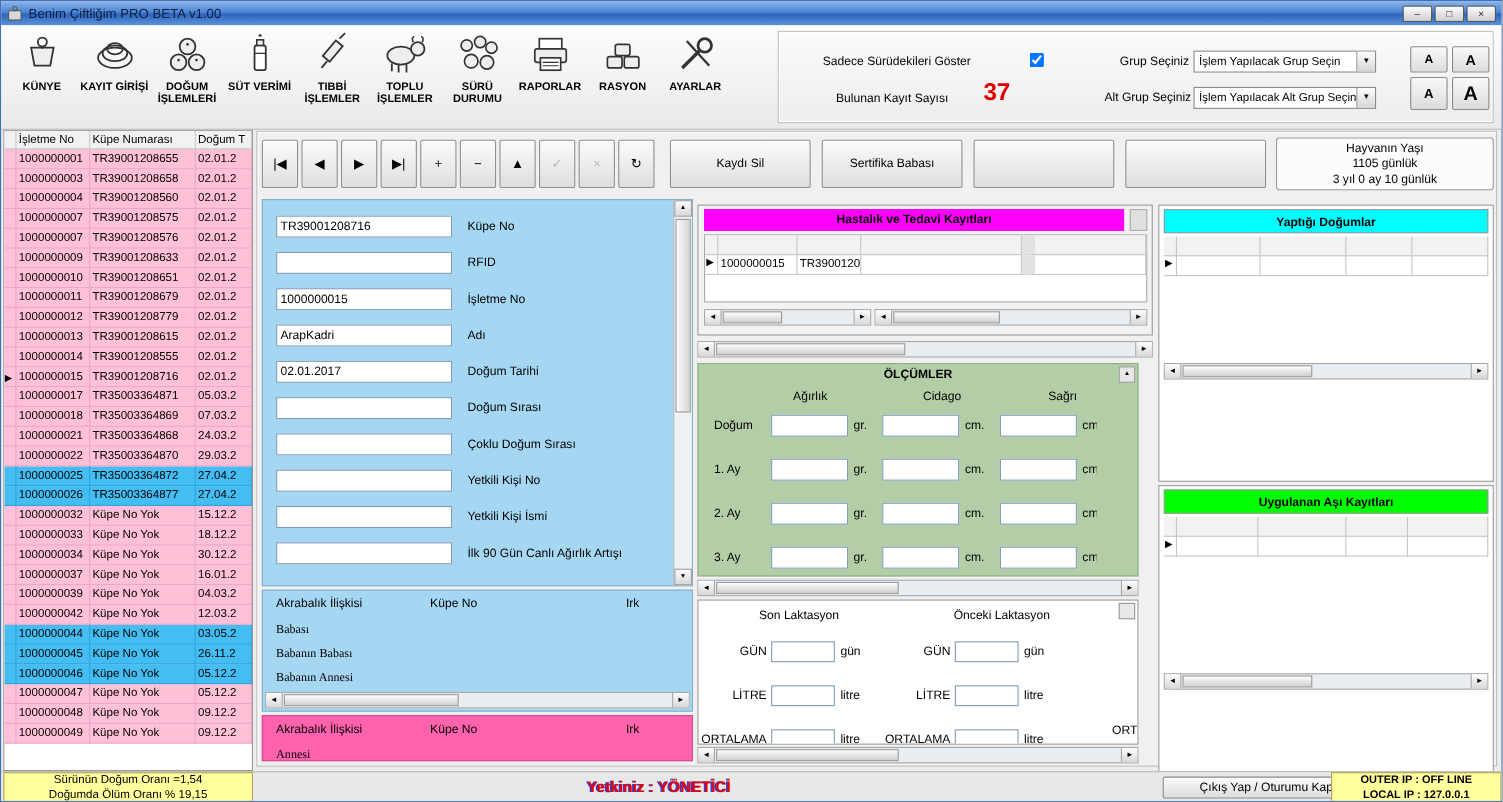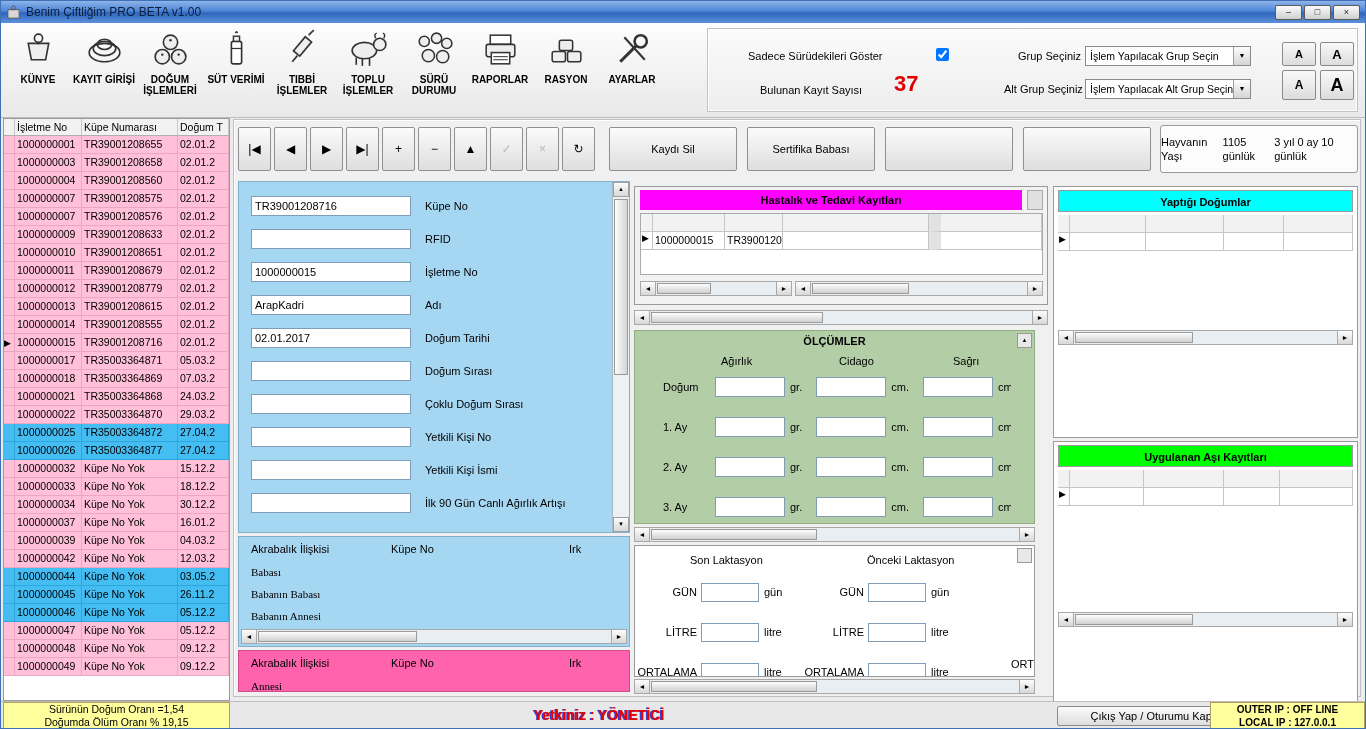--- a/index.html
+++ b/index.html
@@ -74,21 +74,21 @@
   .navbtns,.actionbtns{display:flex;gap:3px;}
   .actionbtns{gap:10px;margin-left:8px;}
   .nbtn{width:33px;height:44px;background:linear-gradient(#fbfbfb,#dedede);
     border:1px solid #909090;border-radius:2px;font-size:12px;
     display:flex;align-items:center;justify-content:center;cursor:pointer;}
   .nbtn.disabled{color:#b8b8b8;}
   .abtn{width:128px;height:44px;background:linear-gradient(#fbfbfb,#dedede);
     border:1px solid #909090;border-radius:2px;font-size:11px;
     display:flex;align-items:center;justify-content:center;cursor:pointer;}
   .age-panel{margin-left:auto;width:198px;height:48px;background:#fcfcfc;
-    border:1px solid #9a9a9a;border-radius:3px;display:flex;flex-direction:row;
+    border:1px solid #9a9a9a;border-radius:3px;display:flex;flex-direction:column;
     align-items:center;justify-content:center;line-height:14px;}
 
   
   .form-panel{position:absolute;left:237px;top:180px;width:392px;height:352px;
     background:#a6d7f2;border:1px solid #85aec8;padding:7px 0 0 12px;}
   .frow{display:flex;align-items:center;height:33px;}
   .tin{width:160px;height:20px;border:1px solid #7f9db9;background:#fff;
     font-family:inherit;font-size:11px;padding:0 3px;}
   .flabel{margin-left:14px;white-space:nowrap;}
   .vscroll{position:absolute;right:0;top:0;bottom:0;width:17px;background:#eef1f4;
@@ -144,21 +144,21 @@
   .hs-b{position:absolute;left:160px;top:94px;width:248px;}
 
   
   .measure-panel{position:absolute;left:633px;top:329px;width:401px;height:194px;
     background:#b3cda6;border:1px solid #8fae84;overflow:hidden;}
   .m-title{text-align:center;font-weight:bold;margin-top:4px;}
   .m-corner{position:absolute;right:2px;top:2px;width:15px;height:15px;background:#e8e8e8;
     border:1px solid #999;font-size:6px;text-align:center;line-height:13px;}
   .m-head{position:absolute;top:24px;font-size:11px;}
   .mh1{left:86px;} .mh2{left:204px;} .mh3{left:318px;}
-  .m-rows{position:absolute;left:0;top:36px;right:0;padding-left:14px;}
+  .m-rows{position:absolute;left:0;top:36px;right:0;}
   .mrow{display:flex;align-items:center;height:40px;padding-left:14px;}
   .mlabel{width:52px;}
   .min{width:70px;height:20px;border:1px solid #7f9db9;background:#fff;font-family:inherit;}
   .munit{margin:0 14px 0 5px;}
   .munit.last{width:13px;overflow:hidden;margin-right:0;white-space:nowrap;}
 
   
   .lact-panel{position:absolute;left:633px;top:544px;width:401px;height:132px;
     background:#fff;border:1px solid #9a9a9a;overflow:hidden;}
   .l-title{position:absolute;top:8px;font-size:11px;}

